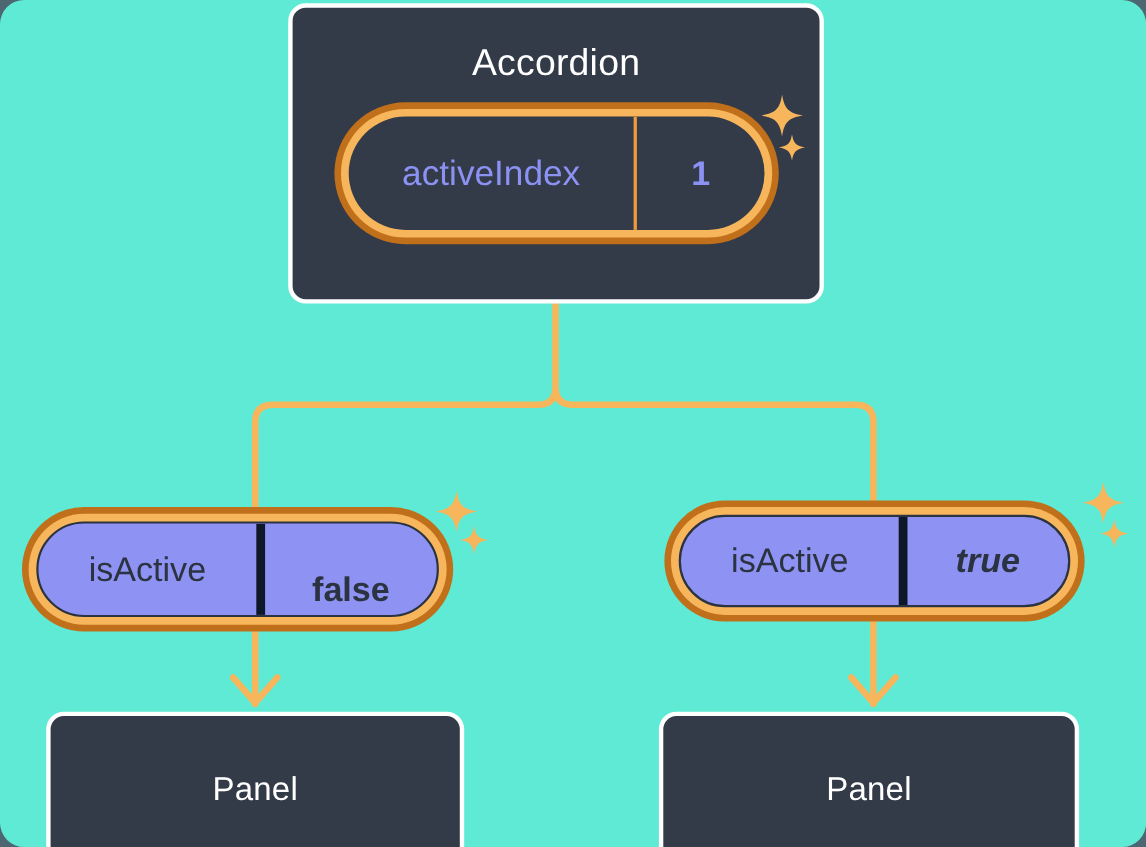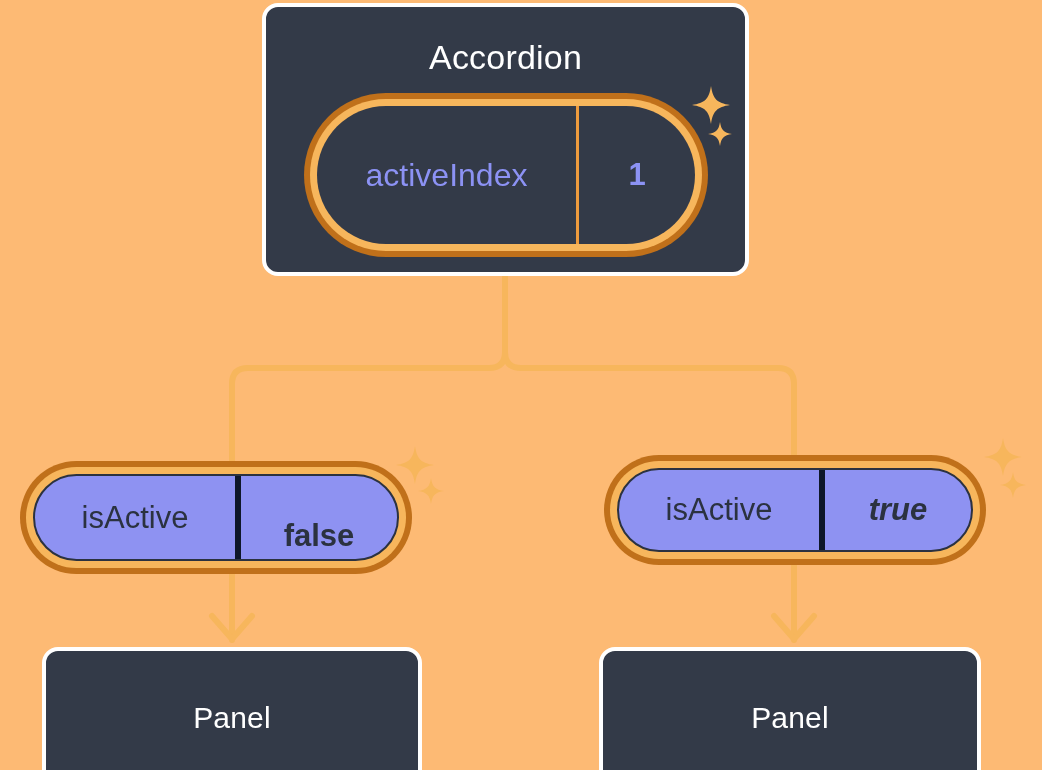--- a/index.html
+++ b/index.html
@@ -4,23 +4,24 @@
 <style>
   html, body {
     margin: 0;
     padding: 0;
     background: #4C6672;
   }
   #stage {
     position: relative;
     width: 1042px;
     height: 770px;
-    background: #fdba74;
+    background: #5eead4;
     overflow: hidden;
     font-family: "Liberation Sans", sans-serif;
+    border-radius: 22px;
   }
   #wires {
     position: absolute;
     left: 0;
     top: 0;
     width: 1042px;
     height: 770px;
     pointer-events: none;
   }
 
@@ -89,21 +90,21 @@
     justify-content: center;
     box-sizing: border-box;
   }
   .pill-val { font-weight: bold; }
 
   
   #pill-activeindex {
     left: 304px;
     top: 93px;
     width: 404px;
-    height: 164px;
+    height: 129px;
     text-align: center;
   }
   #pill-activeindex .pill-body {
     background: #333A48;
     color: #8C92F4;
   }
   #pill-activeindex .pill-key {
     flex: 0 0 262px;
     font-size: 32px;
     border-right: 3px solid #EE9B3D;
@@ -114,21 +115,21 @@
   }
 
   
   .pill-purple .pill-body {
     background: #8E92F2;
     color: #2B3240;
     border: 2px solid #2B3240;
   }
   .pill-purple .pill-key {
     font-size: 31px;
-    border-right: 6px solid #0f172a;
+    border-right: 8px solid #0f172a;
   }
   .pill-purple .pill-val { font-size: 31px; }
 
   #pill-isactive-false {
     left: 20px;
     top: 461px;
     width: 392px;
     height: 113px;
   }
   #pill-isactive-false .pill-key { flex: 0 0 206px; }

